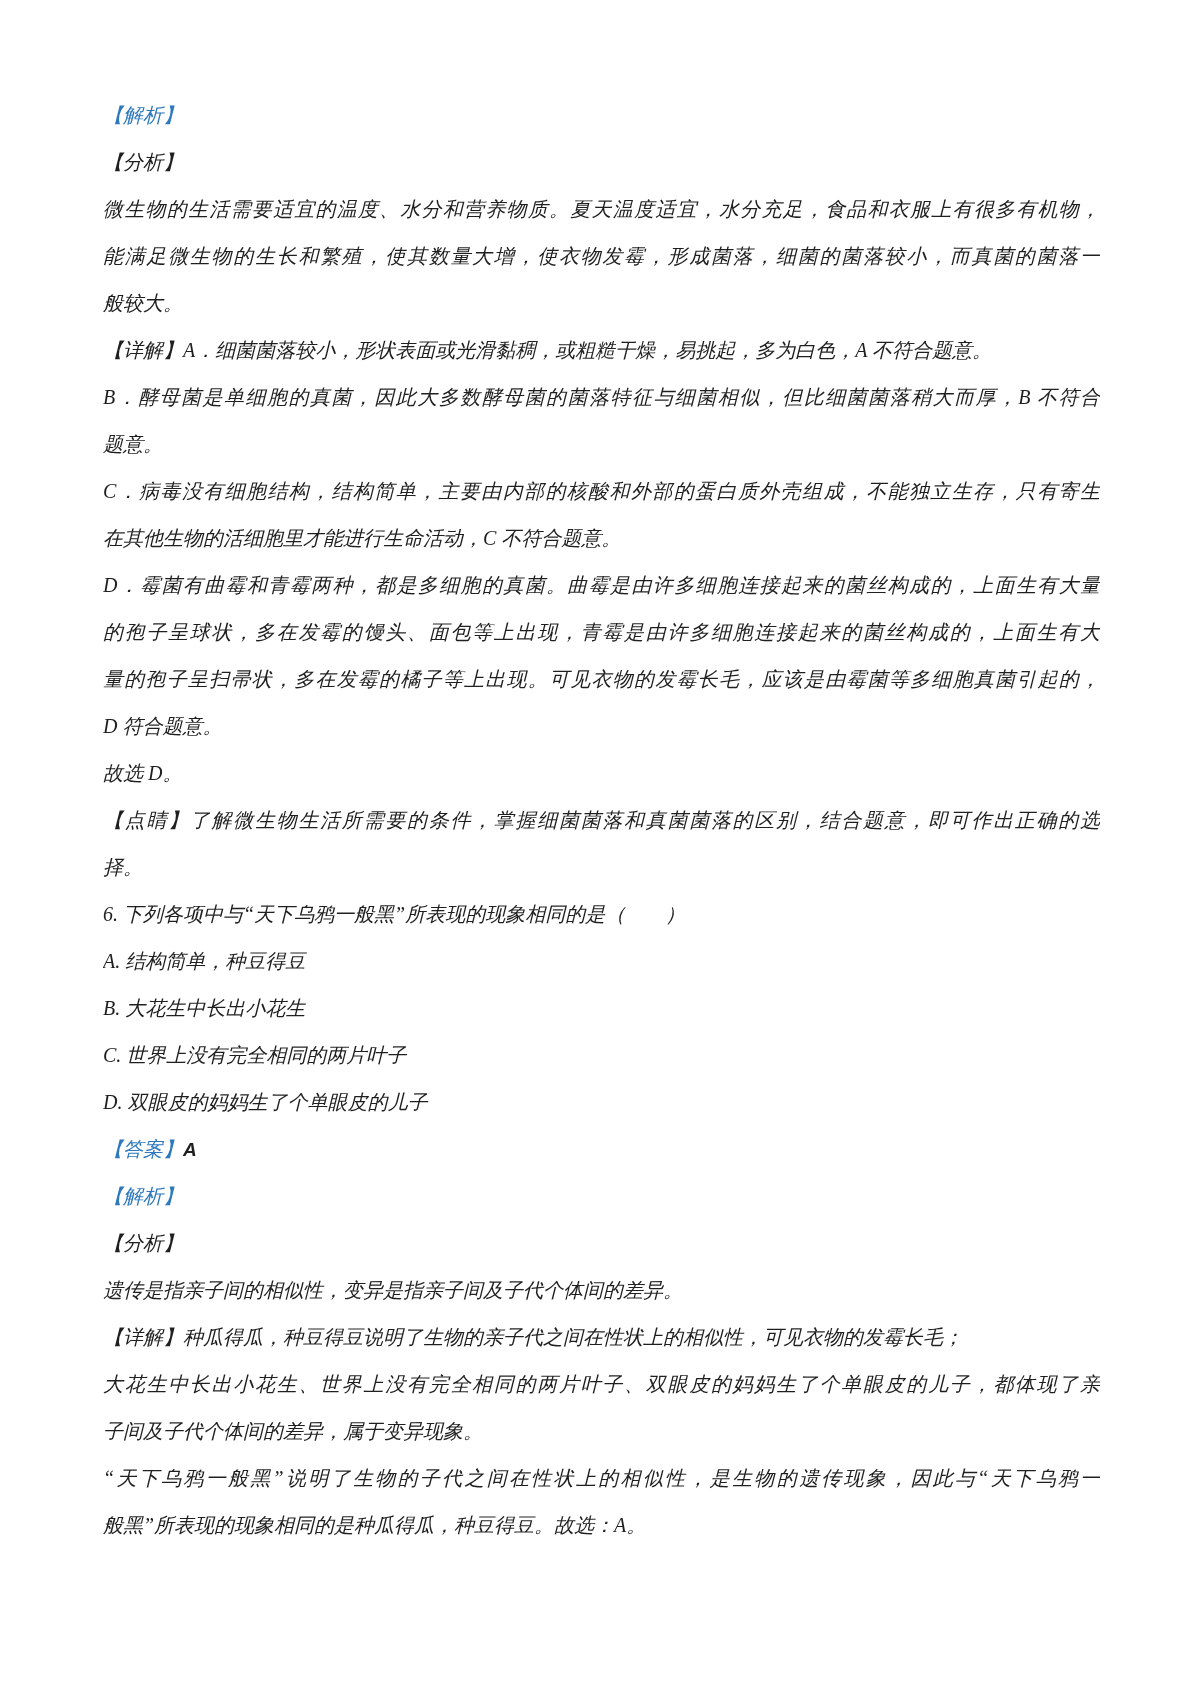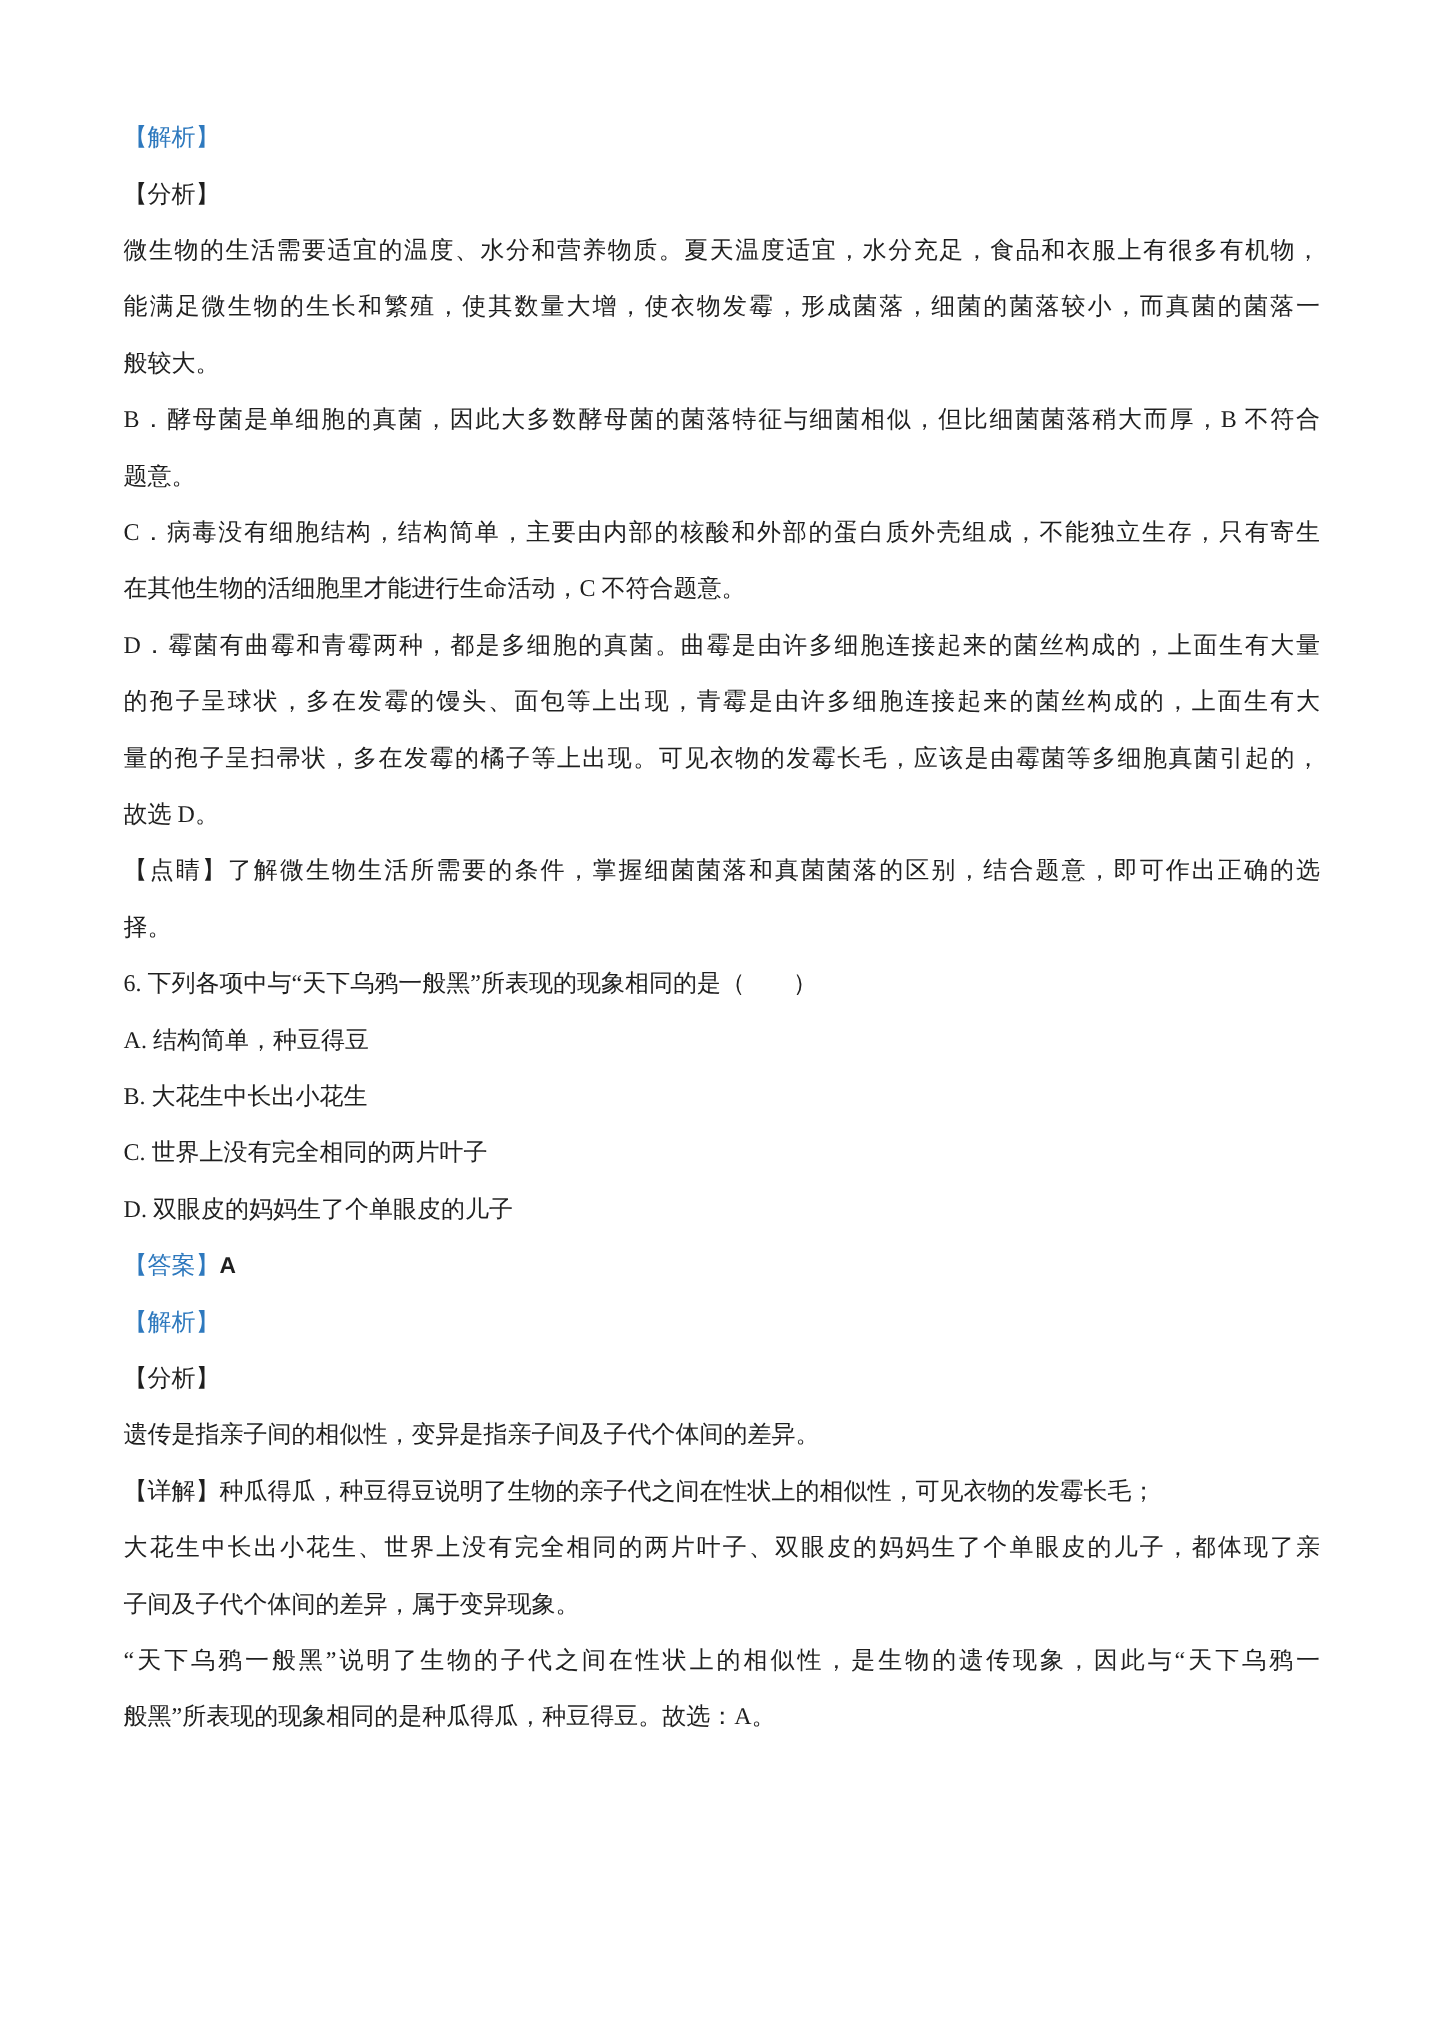--- a/index.html
+++ b/index.html
@@ -15,20 +15,21 @@
   }
   .doc {
     box-sizing: border-box;
     width: 1200px;
     height: 1698px;
     padding: 92px 100px 0 103px;
     background: #ffffff;
   }
   .doc-body {
     width: 997px;
+    font-style: italic;
   }
   .line {
     font-size: 20px;
     line-height: 47px;
     height: 47px;
     color: var(--ink, #1f1f1f);
     text-align: left;
     white-space: normal;
     overflow: hidden;
   }
@@ -49,27 +50,29 @@
 </head>
 <body style="background: rgb(255, 255, 255);">
 
 <main class="doc">
   <div class="doc-body">
       <div class="line"><span class="blue">【解析】</span></div>
       <div class="line"><span>【分析】</span></div>
       <div class="line fill"><span>微生物的生活需要适宜的温度、水分和营养物质。夏天温度适宜，水分充足，食品和衣服上有很多有机物，</span></div>
       <div class="line fill"><span>能满足微生物的生长和繁殖，使其数量大增，使衣物发霉，形成菌落，细菌的菌落较小，而真菌的菌落一</span></div>
       <div class="line"><span>般较大。</span></div>
+      <div class="line"><span>【详解】A．细菌菌落较小，形状表面或光滑黏稠，或粗糙干燥，易挑起，多为白色，A 不符合题意。</span></div>
       <div class="line fill"><span>B．酵母菌是单细胞的真菌，因此大多数酵母菌的菌落特征与细菌相似，但比细菌菌落稍大而厚，B 不符合</span></div>
       <div class="line"><span>题意。</span></div>
       <div class="line fill"><span>C．病毒没有细胞结构，结构简单，主要由内部的核酸和外部的蛋白质外壳组成，不能独立生存，只有寄生</span></div>
       <div class="line"><span>在其他生物的活细胞里才能进行生命活动，C 不符合题意。</span></div>
       <div class="line fill"><span>D．霉菌有曲霉和青霉两种，都是多细胞的真菌。曲霉是由许多细胞连接起来的菌丝构成的，上面生有大量</span></div>
       <div class="line fill"><span>的孢子呈球状，多在发霉的馒头、面包等上出现，青霉是由许多细胞连接起来的菌丝构成的，上面生有大</span></div>
       <div class="line fill"><span>量的孢子呈扫帚状，多在发霉的橘子等上出现。可见衣物的发霉长毛，应该是由霉菌等多细胞真菌引起的，</span></div>
+      <div class="line"><span>D 符合题意。</span></div>
       <div class="line"><span>故选 D。</span></div>
       <div class="line fill"><span>【点睛】了解微生物生活所需要的条件，掌握细菌菌落和真菌菌落的区别，结合题意，即可作出正确的选</span></div>
       <div class="line"><span>择。</span></div>
       <div class="line"><span>6. 下列各项中与“天下乌鸦一般黑”所表现的现象相同的是（　　）</span></div>
       <div class="line"><span>A. 结构简单，种豆得豆</span></div>
       <div class="line"><span>B. 大花生中长出小花生</span></div>
       <div class="line"><span>C. 世界上没有完全相同的两片叶子</span></div>
       <div class="line"><span>D. 双眼皮的妈妈生了个单眼皮的儿子</span></div>
       <div class="line"><span class="blue">【答案】</span><span class="ans">A</span></div>
       <div class="line"><span class="blue">【解析】</span></div>

